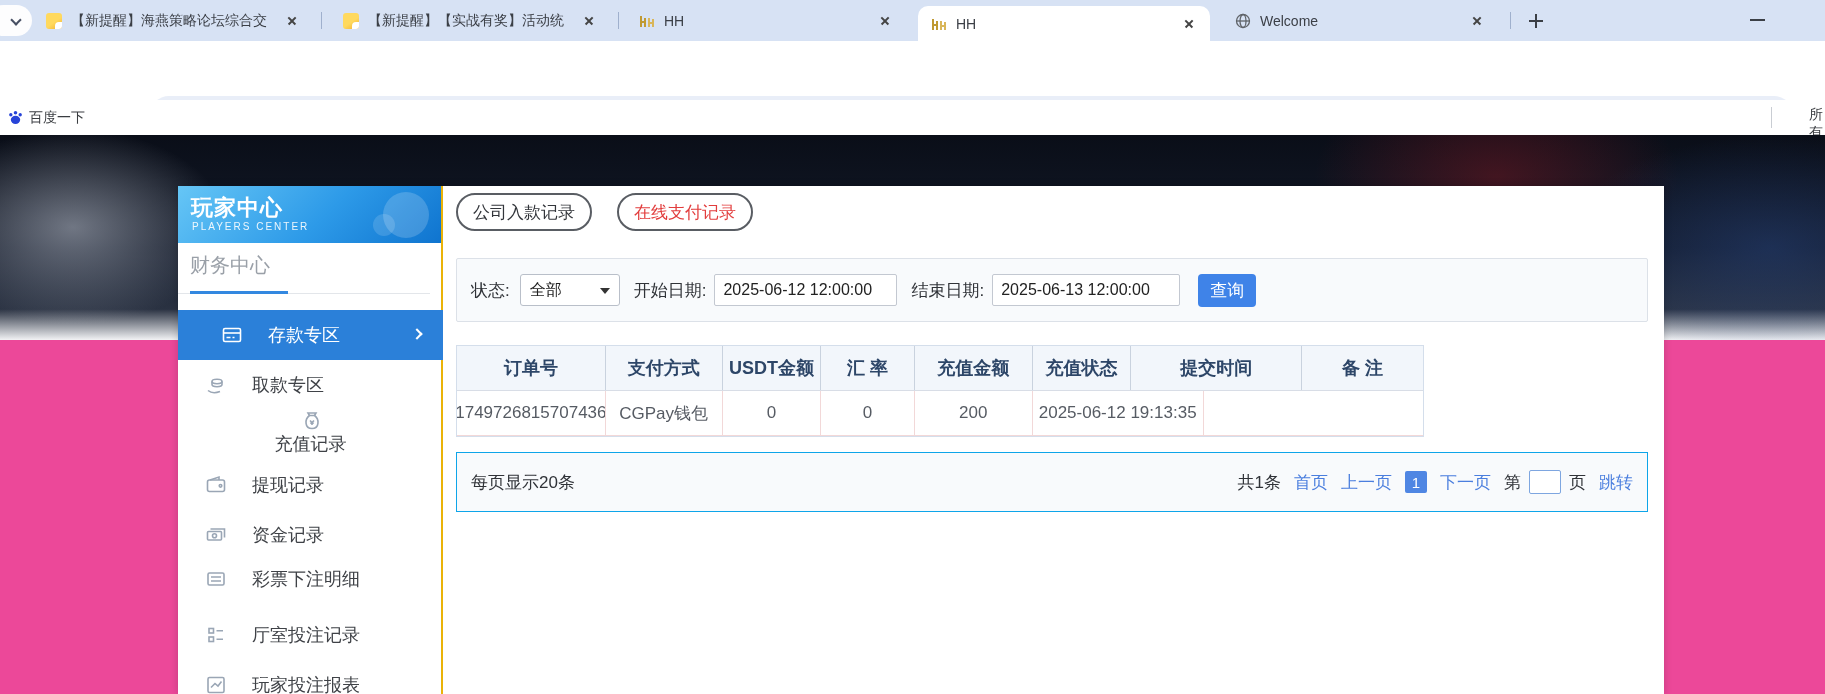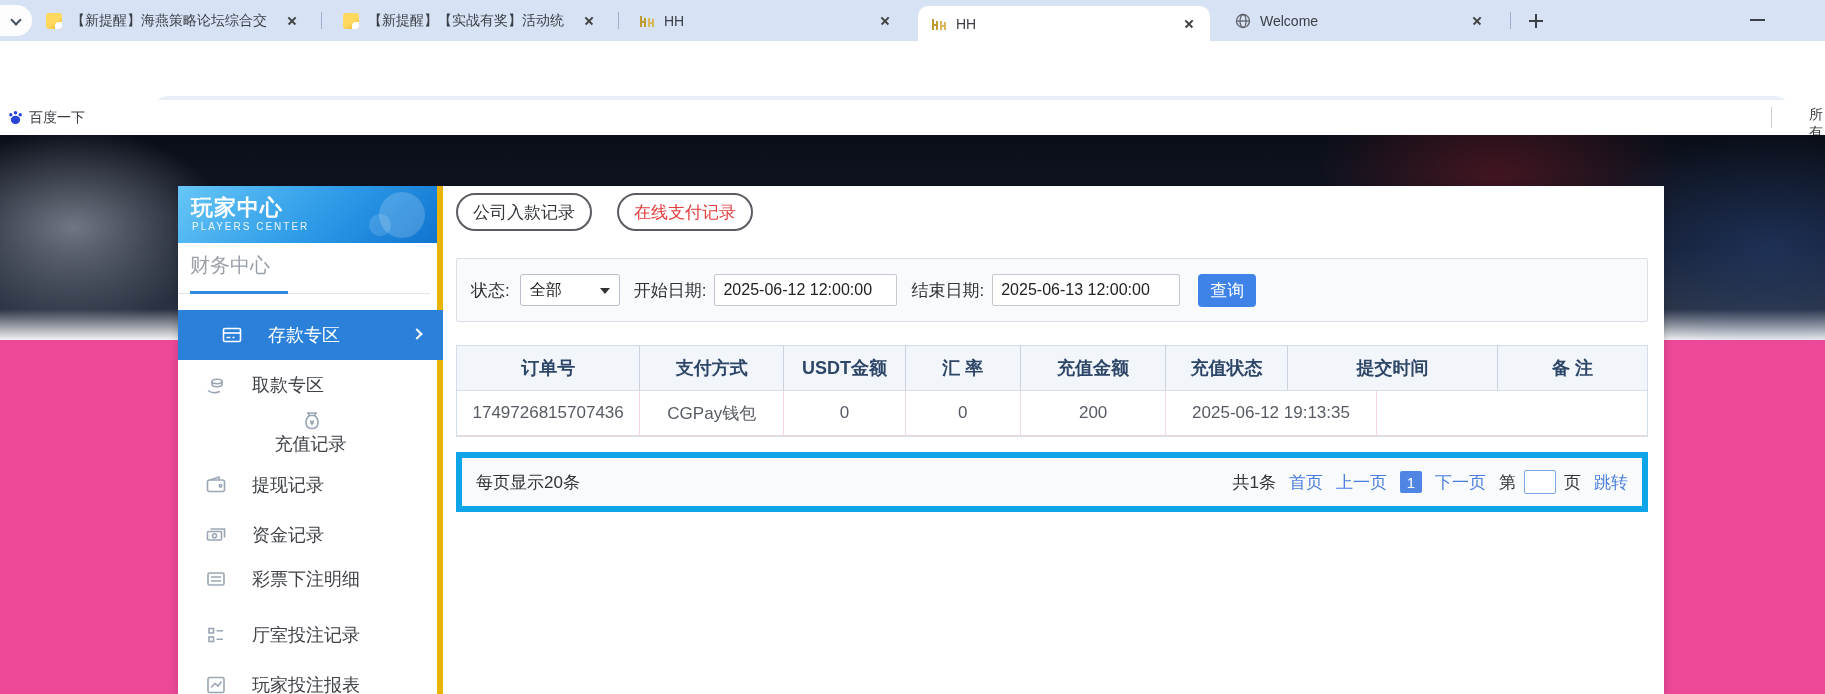--- a/index.html
+++ b/index.html
@@ -43,21 +43,21 @@
   
   .banner { position:absolute; left:0; top:135px; width:100%; height:205px;
     background:
       radial-gradient(220px 140px at 4% 45%, rgba(190,196,208,.55), rgba(190,196,208,0) 70%),
       radial-gradient(260px 150px at 82% 20%, rgba(130,25,35,.45), rgba(130,25,35,0) 70%),
       radial-gradient(300px 160px at 97% 55%, rgba(45,80,150,.4), rgba(45,80,150,0) 70%),
       linear-gradient(180deg,#0a0e18 0%,#131a29 55%,#2a3242 85%,#f2f3f5 100%);
   }
   .wrapper { position:absolute; left:178px; top:186px; width:1486px; height:508px; background:#fff; box-shadow:0 0 8px rgba(0,0,0,.18); }
   
-  .sidebar { position:absolute; left:0; top:0; width:265px; height:100%; background:#fff; border-right:6px solid #eab308; }
+  .sidebar { position:absolute; left:0; top:0; width:265px; height:100%; background:#fff; border-right:2px solid #eab308; }
   .sb-head { position:absolute; left:0; top:0; width:100%; height:57px; overflow:hidden;
     background:linear-gradient(135deg,#66c6f6 0%,#2d9ae8 55%,#0f74cf 100%); color:#fff; }
   .sb-head .t1 { position:absolute; left:13px; top:7px; font-size:22px; font-weight:bold; letter-spacing:1px; }
   .sb-head .t2 { position:absolute; left:14px; top:35px; font-size:10px; letter-spacing:2px; opacity:.9; }
   .sb-deco  { position:absolute; right:12px; top:6px; width:46px; height:46px; border-radius:50%; background:rgba(255,255,255,.18); }
   .sb-deco2 { position:absolute; right:46px; top:28px; width:22px; height:22px; border-radius:50%; background:rgba(255,255,255,.14); }
   .sb-sec { position:absolute; left:12px; top:66px; font-size:20px; color:#9aa0a8; }
   .sb-line { position:absolute; left:0px; top:107px; width:252px; height:1px; background:#e3e6ea; }
   .sb-line-blue { position:absolute; left:12px; top:105px; width:98px; height:3px; background:#3388e0; }
   .sb-item { position:absolute; left:0; width:265px; height:50px; display:flex; align-items:center; color:#3f4247; font-size:18px; cursor:pointer; }
@@ -74,31 +74,31 @@
     display:flex; align-items:center; font-size:17px; color:#303338; }
   .filter .lbl { margin-left:14px; }
   .selectbox { position:relative; width:100px; height:32px; margin-left:10px; background:#fff; border:1px solid #b9bfc9; border-radius:3px;
     font-size:16px; line-height:30px; padding-left:9px; color:#222; cursor:pointer; }
   .selectbox .tri { position:absolute; right:9px; top:13px; width:0; height:0; border-left:5px solid transparent; border-right:5px solid transparent; border-top:6px solid #333; }
   .dateinput { height:32px; margin-left:8px; background:#fff; border:1px solid #c3c8d1; border-radius:2px; font-size:16px; color:#222; padding:0 8px;
     font-family:"Liberation Sans","DejaVu Sans",sans-serif; }
   .in-start { width:183px; } .in-end { width:188px; }
   .g1 { margin-left:16px; } 
   .querybtn { width:58px; height:33px; margin-left:18px; background:#3f83e8; border:none; border-radius:4px; color:#fff; font-size:17px; cursor:pointer; }
-  .table { position:absolute; left:0; top:159px; width:1192px; border:1px solid #d4deeb; }
+  .table { position:absolute; left:0; top:159px; width:968px; border:1px solid #d4deeb; }
   .trow { display:flex; height:45px; }
   .trow.head { background:#f2f6fb; }
   .cell { display:flex; align-items:center; justify-content:center; font-size:17px; overflow:hidden; }
   .head .cell { font-weight:bold; font-size:18px; color:#2d4668; border-right:1px solid #c9d2de; }
   .body .cell { color:#565b63; border-right:1px solid #f2d8d8; }
   .trow.head { border-bottom:1px solid #d8dde6; }
   .trow.body { background:#fff; border-bottom:1px solid #f2d8d8; }
   .cell:last-child { border-right:none; }
   .c0{width:15.4%;} .c1{width:12.1%;} .c2{width:10.2%;} .c3{width:9.7%;} .c4{width:12.2%;} .c5{width:10.2%;} .c6{width:17.7%;} .c7{width:12.5%;}
-  .pager { position:absolute; left:0; top:266px; width:1192px; height:60px; background:#f8fafc; border:6px solid #0ea5e9;
+  .pager { position:absolute; left:0; top:266px; width:1192px; height:60px; background:#f8fafc; border:1px solid #0ea5e9;
     display:flex; align-items:center; font-size:17px; color:#303338; }
   .pager .left { margin-left:14px; }
   .pager .right { margin-left:auto; margin-right:14px; display:flex; align-items:center; gap:13px; }
   .plink { color:#4a7ede; cursor:pointer; }
   .pcur { min-width:22px; height:22px; background:#4f86e3; color:#fff; font-size:15px; display:flex; align-items:center; justify-content:center; border-radius:2px; }
   .jumpbox { width:32px; height:24px; border:1px solid #7ea6e0; border-radius:2px; background:#fff; margin:0 -5px; }
   .tight { margin:0; }
 </style>
 </head>
 <body>

